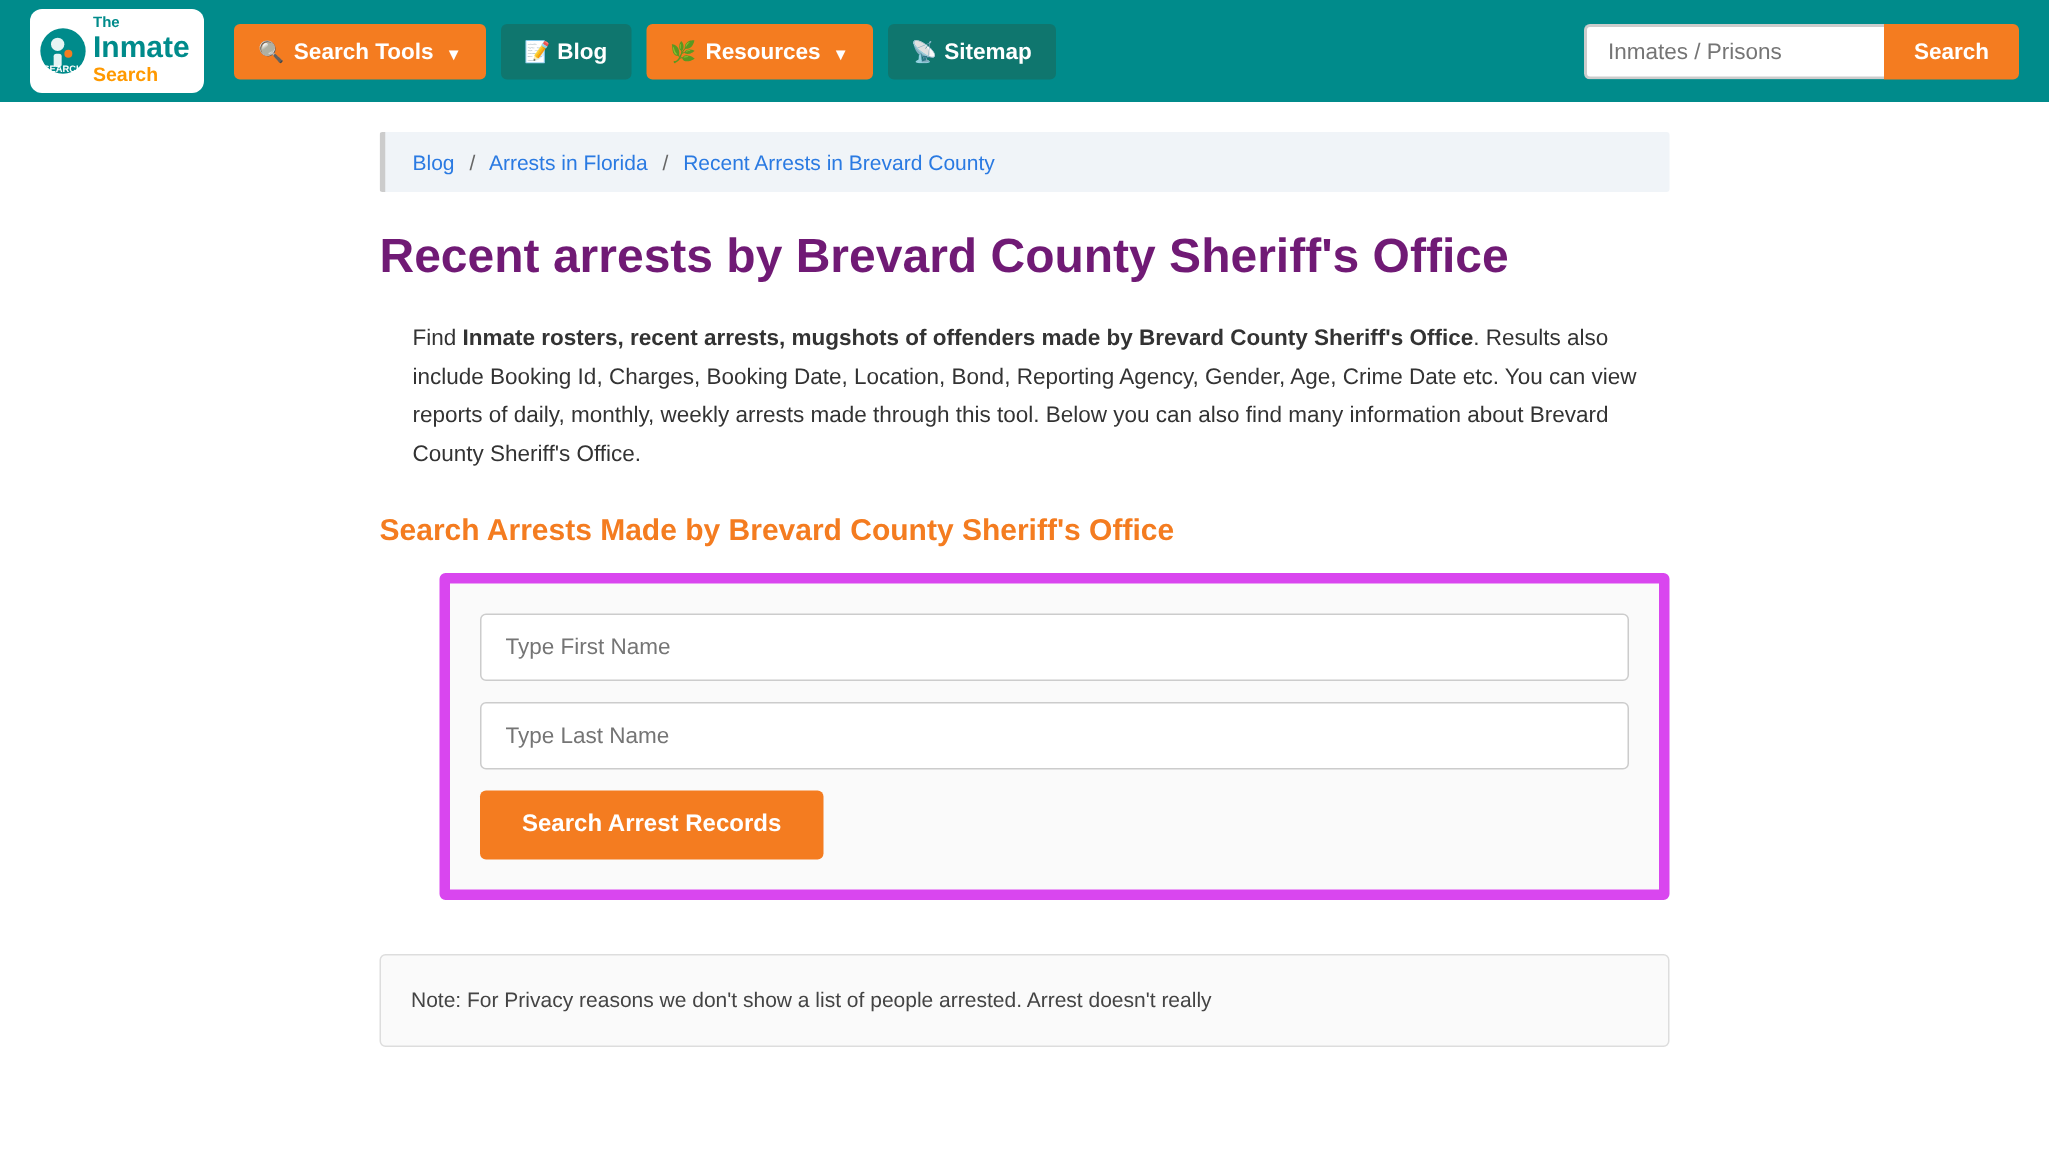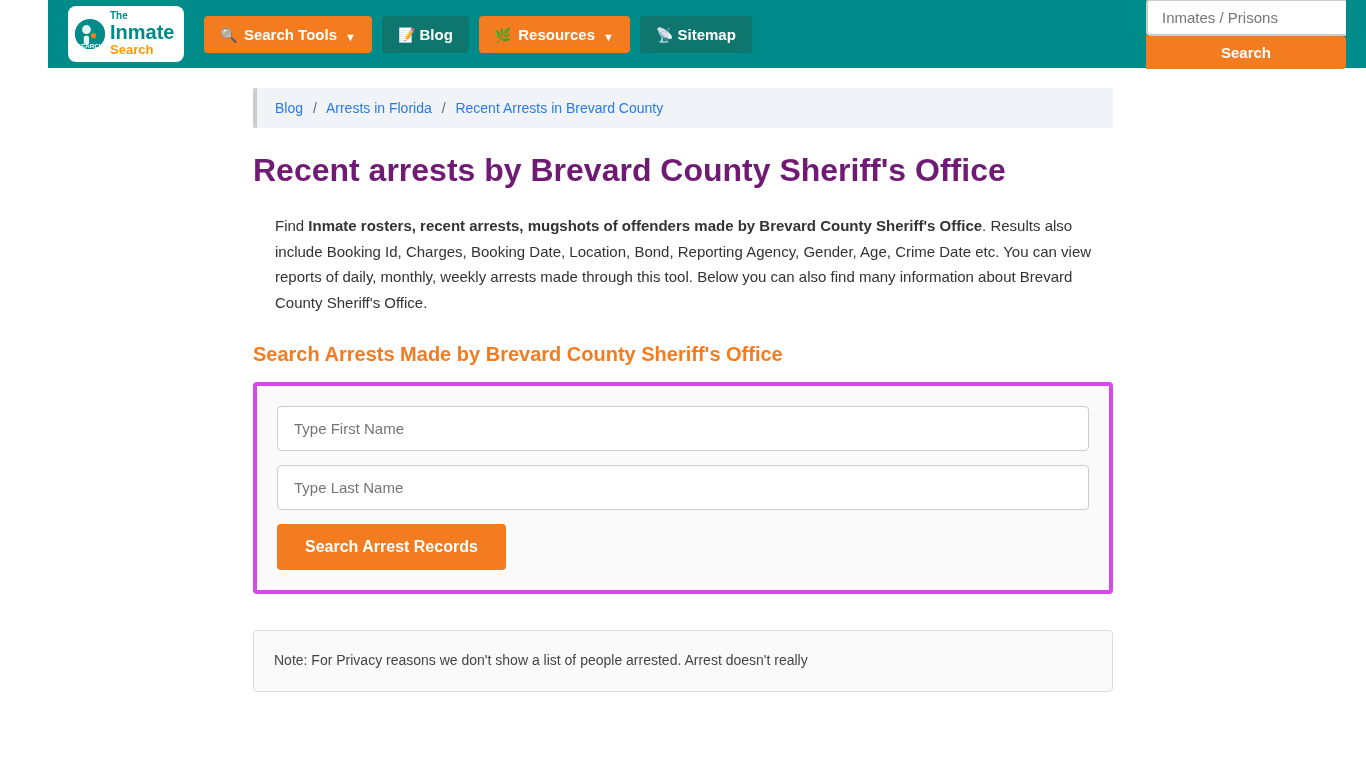--- a/index.html
+++ b/index.html
@@ -6,21 +6,20 @@
     body { font-family: Arial, sans-serif; background: #fff; color: #333; font-size: 15px; }
 
     
     .header {
       background: #008b8b;
       display: flex;
       align-items: center;
       padding: 0 20px;
       height: 68px;
       gap: 10px;
-      margin-left: 48px;
     }
     .logo {
       display: flex;
       align-items: center;
       margin-right: 10px;
       text-decoration: none;
     }
     .logo-box {
       background: #fff;
       border-radius: 8px;
@@ -67,21 +66,20 @@
       cursor: pointer;
       text-decoration: none;
       white-space: nowrap;
     }
 
     .nav-spacer { flex: 1; }
 
     .search-bar {
       display: flex;
       gap: 0;
-      flex-direction: column;
     }
     .search-input {
       border: 2px solid #ccc;
       border-right: none;
       border-radius: 4px 0 0 4px;
       padding: 8px 14px;
       font-size: 15px;
       width: 200px;
       outline: none;
     }
@@ -139,25 +137,26 @@
 
     
     .search-section-title {
       color: #f47c20;
       font-size: 20px;
       font-weight: bold;
       margin-bottom: 16px;
     }
 
     .arrest-search-form {
-      border: 4px solid #d946ef;
+      border: 7px solid #d946ef;
       border-radius: 4px;
       padding: 20px;
       background: #fafafa;
       margin-bottom: 20px;
+      margin-left: 40px;
     }
     .form-input {
       width: 100%;
       border: 1px solid #ccc;
       border-radius: 4px;
       padding: 13px 16px;
       font-size: 15px;
       margin-bottom: 14px;
       outline: none;
       background: #fff;

